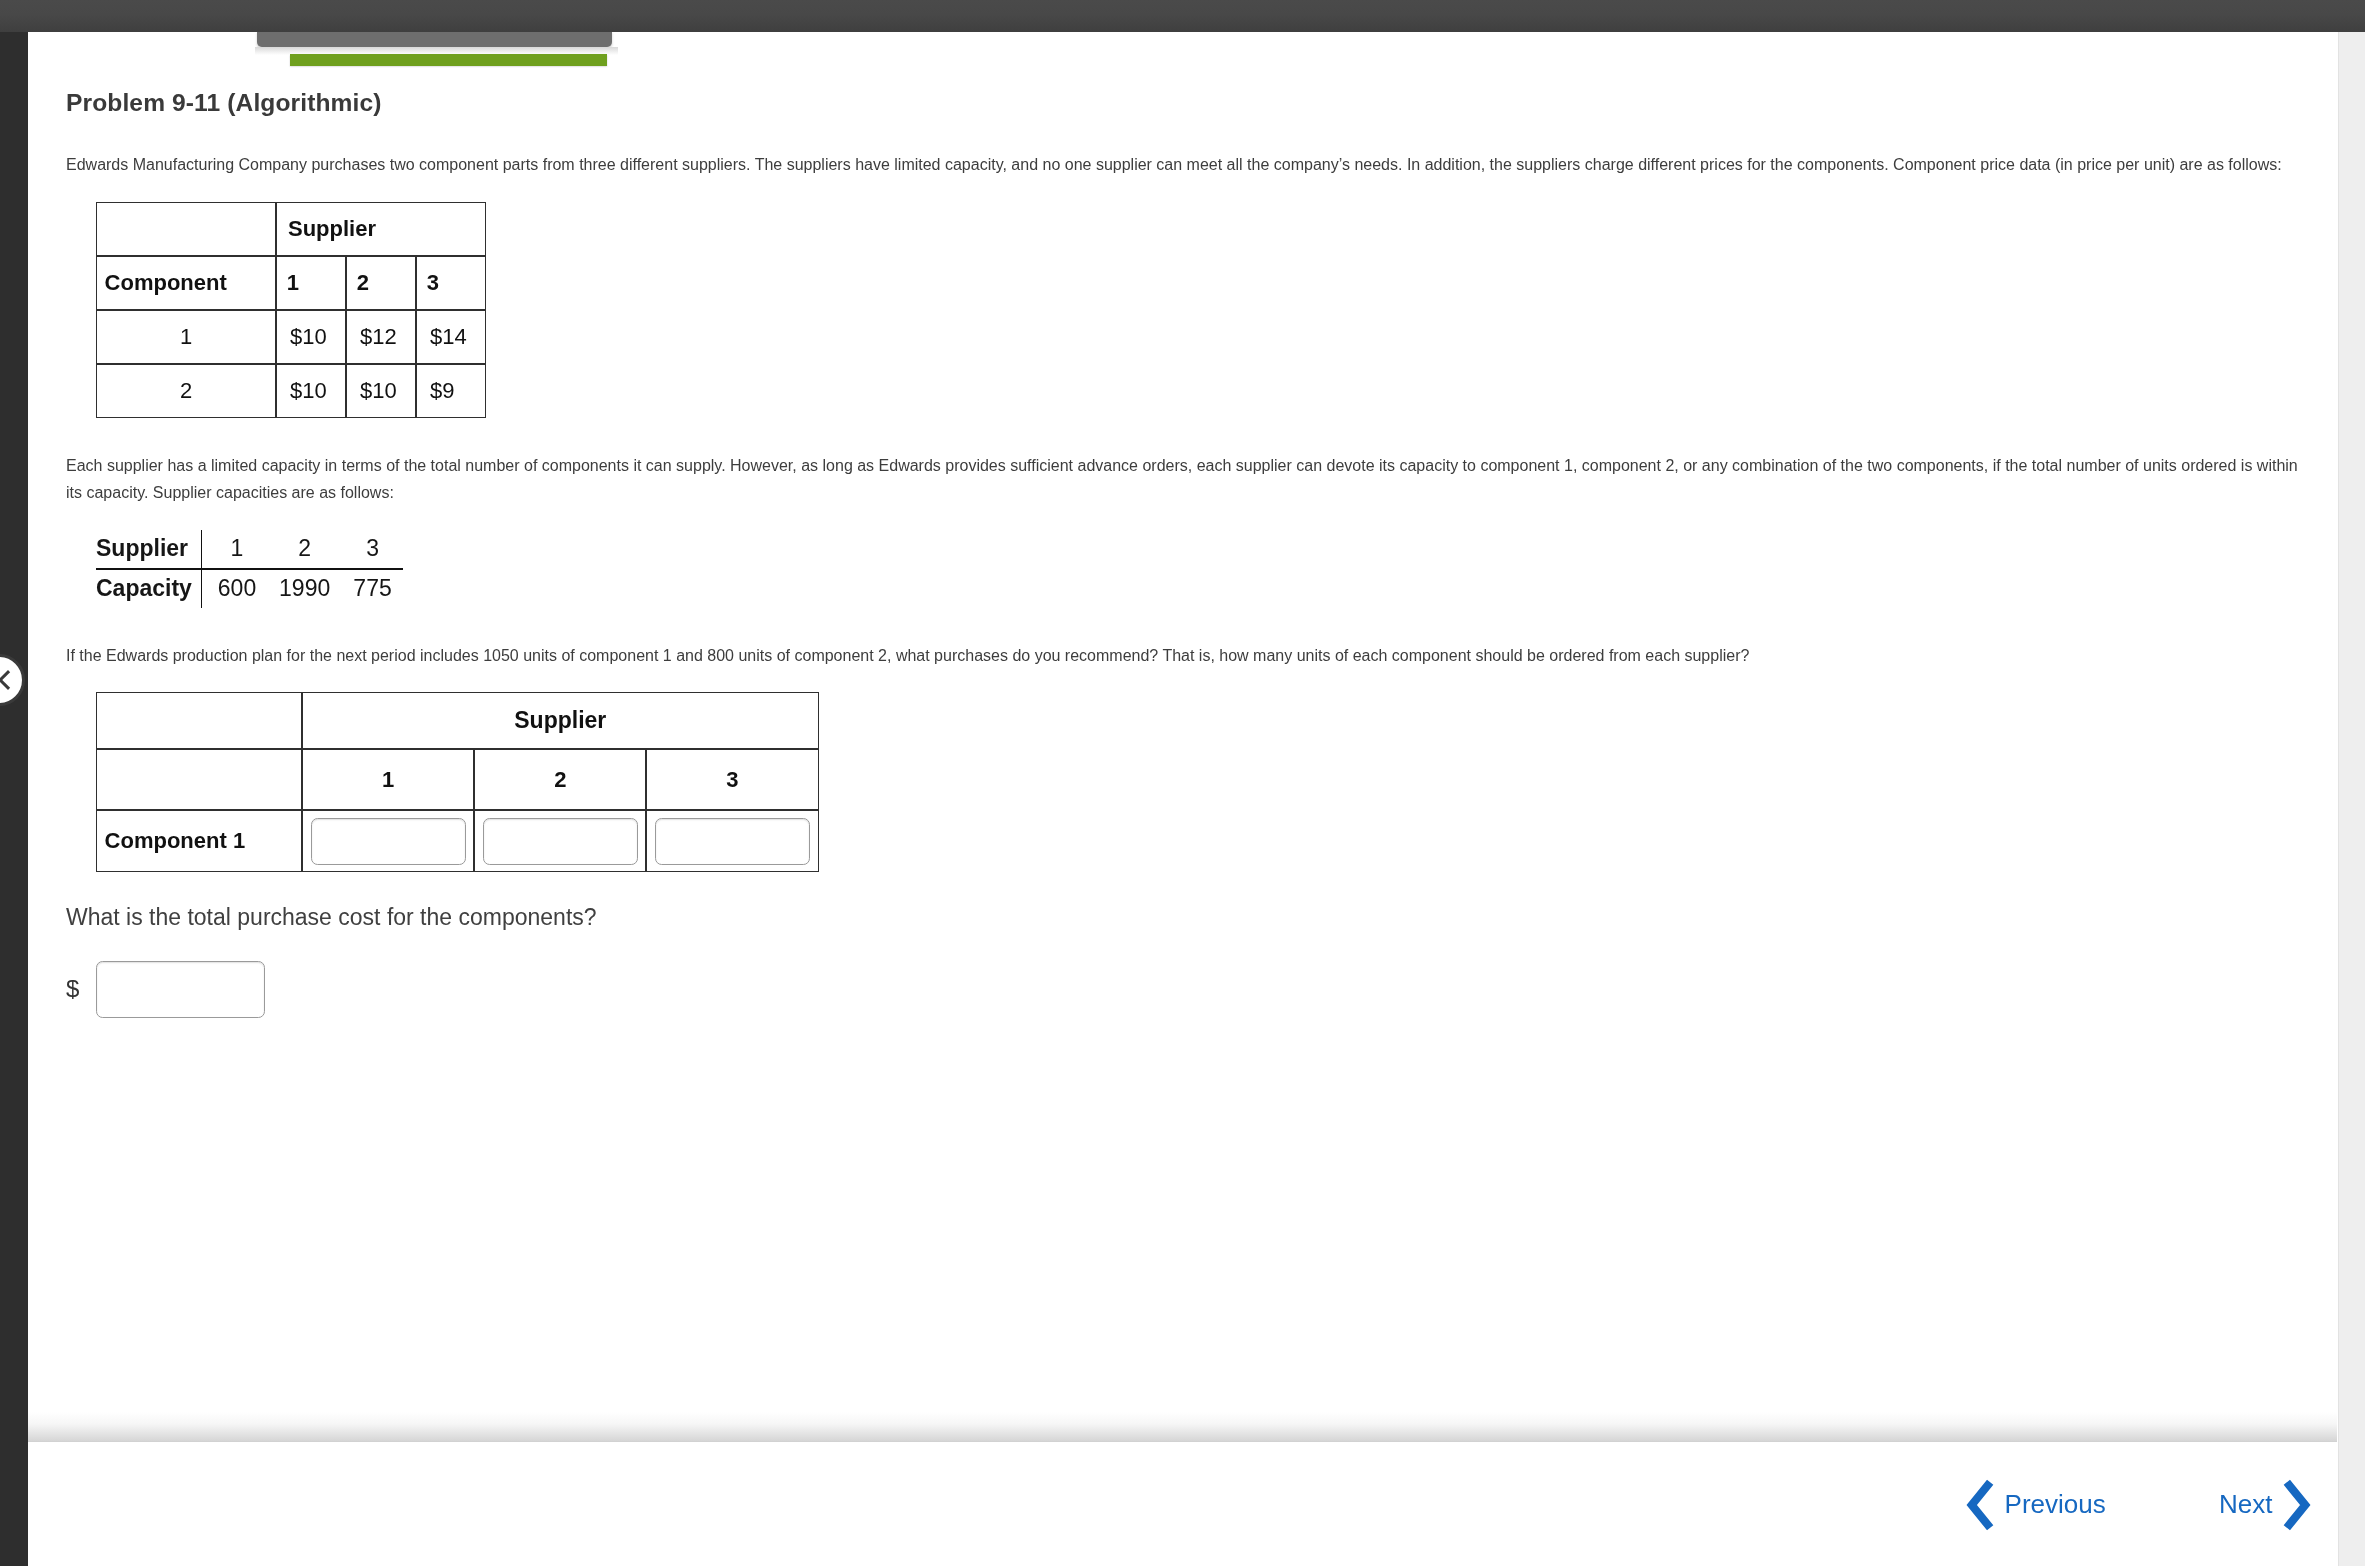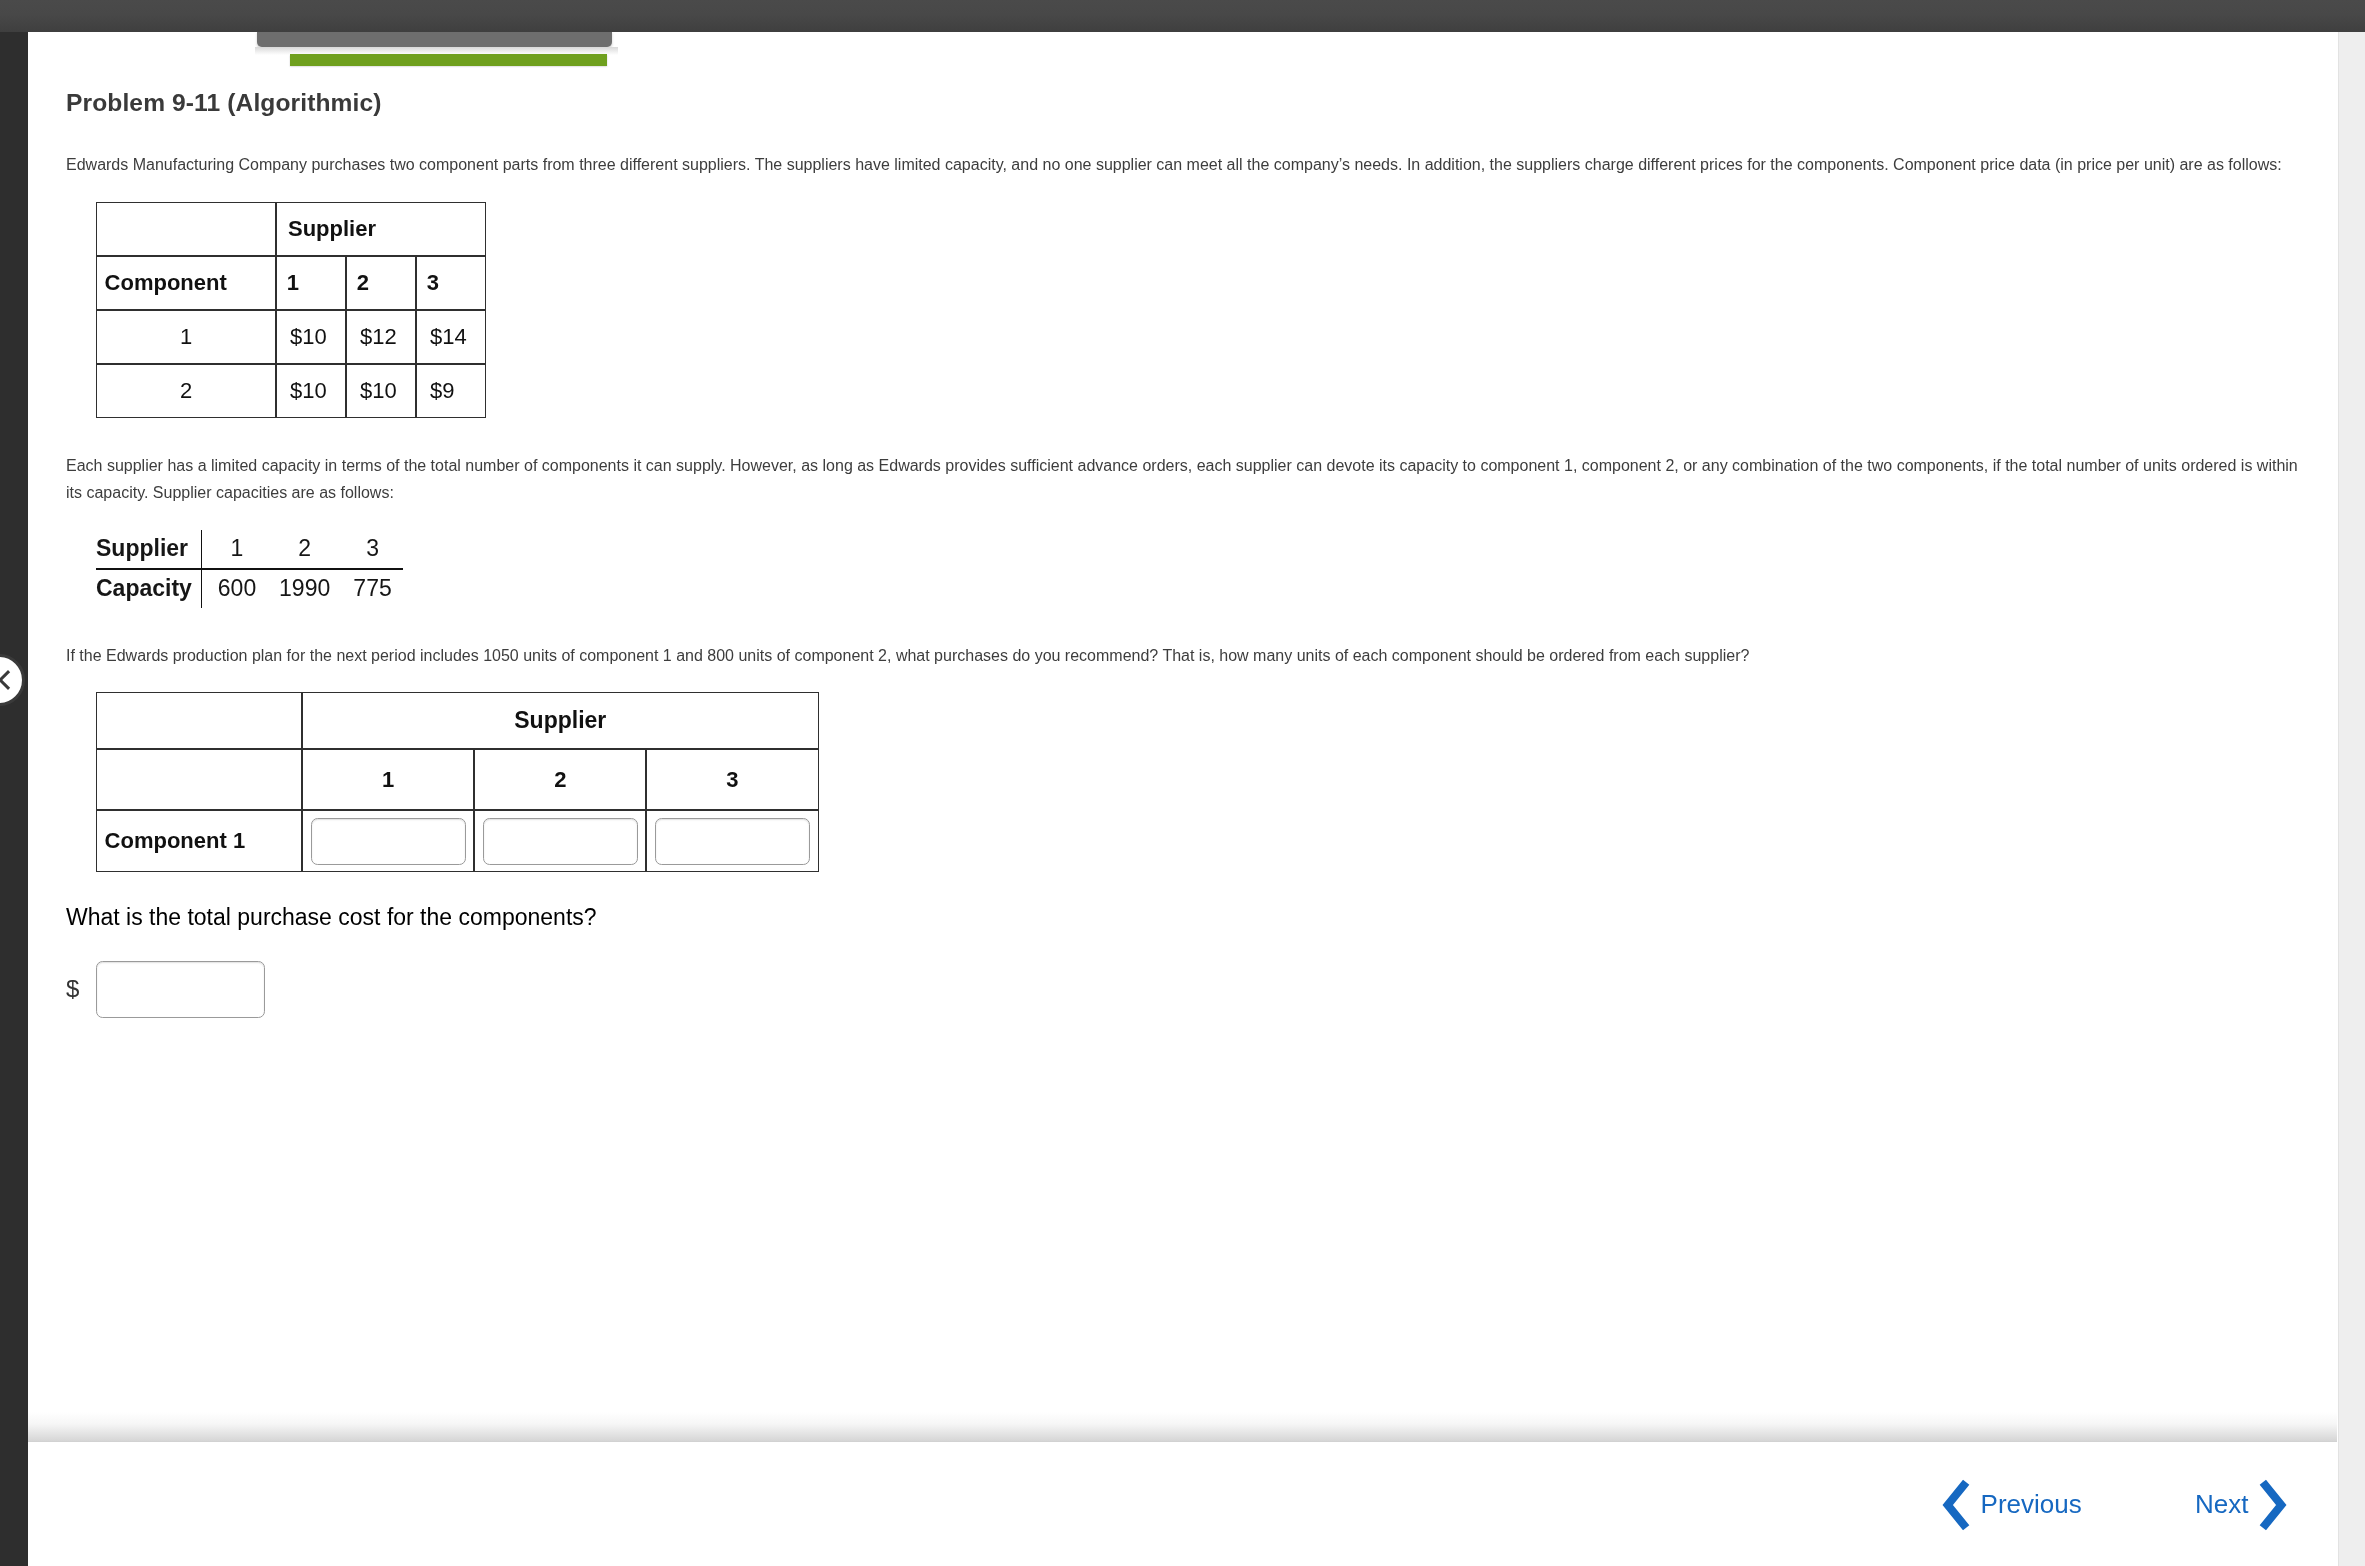--- a/index.html
+++ b/index.html
@@ -205,21 +205,21 @@
     font-size: 21px;
     font-family: "Liberation Sans", sans-serif;
     padding: 0 6.6px;
     outline: none;
     color: #222;
   }
 
   
   .cost-q {
     font-size: 23px;
-    color: #000000;
+    color: #404040;
     margin: 32px 0 0 0;
   }
   .cost-row {
     display: flex;
     align-items: center;
     margin: 29.5px 0 0 0;
   }
   .dollar {
     font-size: 24px;
     color: #333333;
@@ -246,21 +246,21 @@
     background: linear-gradient(to bottom, #ffffff 0%, #f6f6f6 40%, #d6d6d6 96%, #cfcfcf 100%);
   }
   .footer {
     position: absolute;
     left: 0; top: 1410px;
     width: 2309px; height: 125px;
     background: #ffffff;
     display: flex;
     align-items: center;
     justify-content: flex-end;
-    padding-right: 50px;
+    padding-right: 26px;
   }
   .navbtn {
     display: flex;
     align-items: center;
     color: #1668c1;
     font-size: 26px;
     text-decoration: none;
     cursor: pointer;
     user-select: none;
   }

